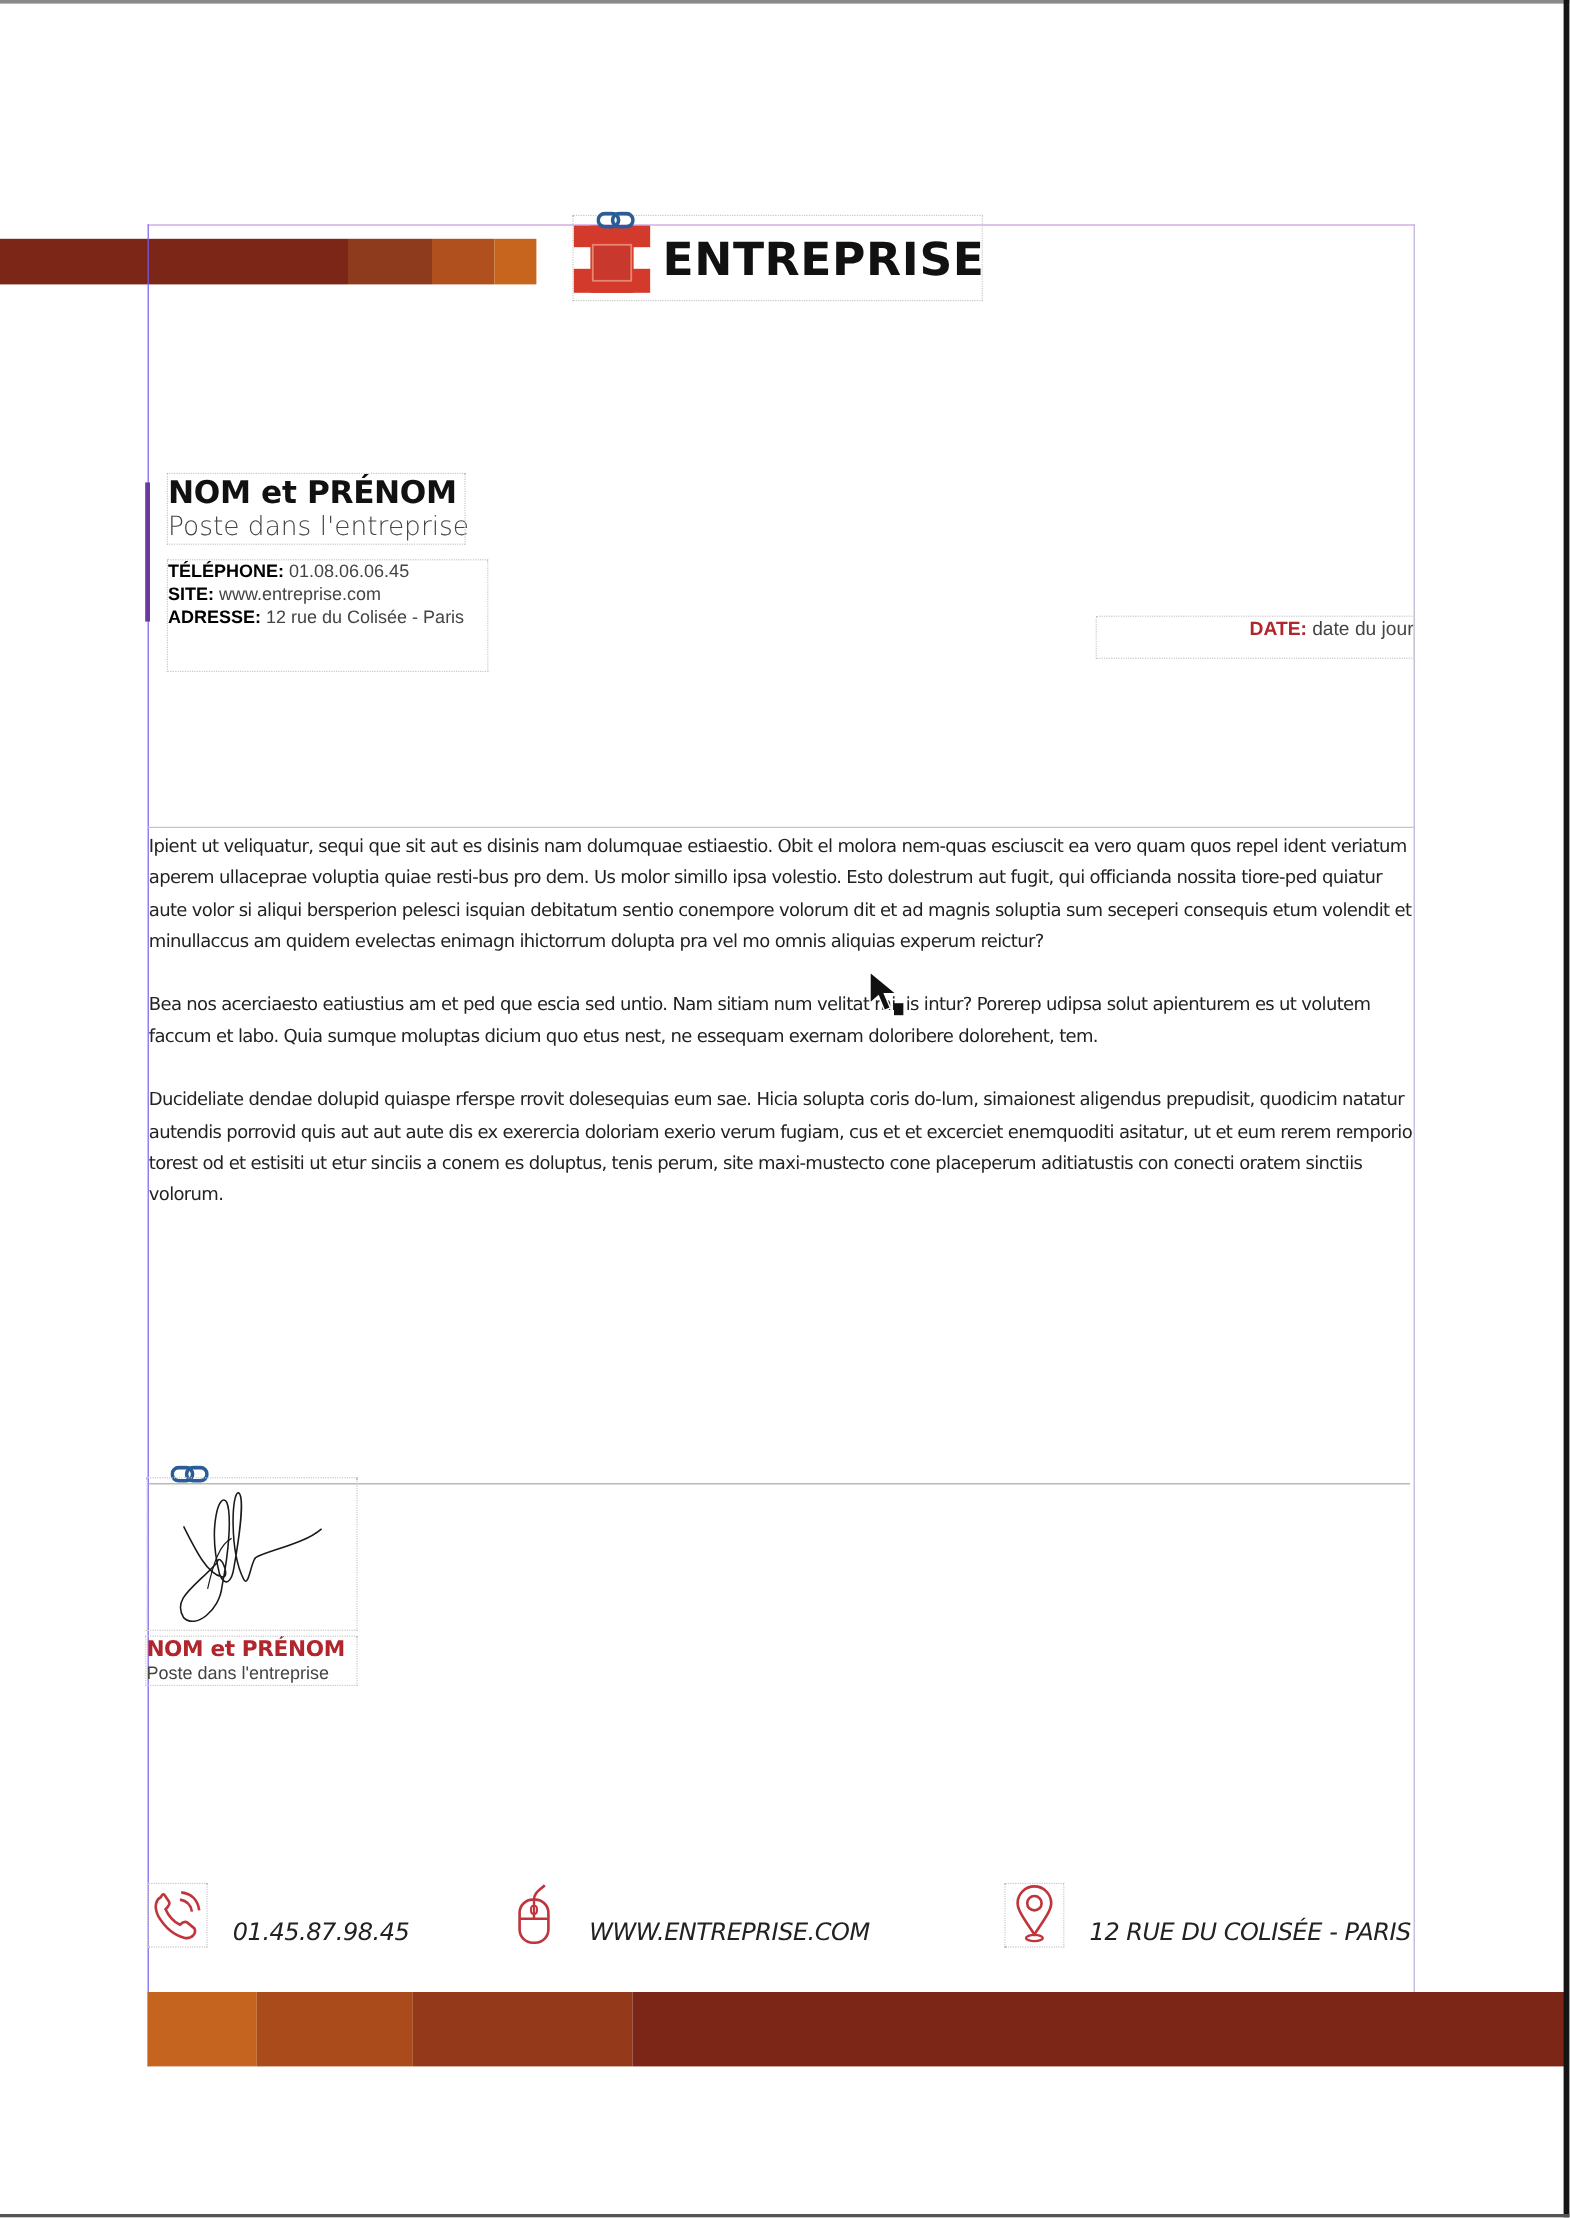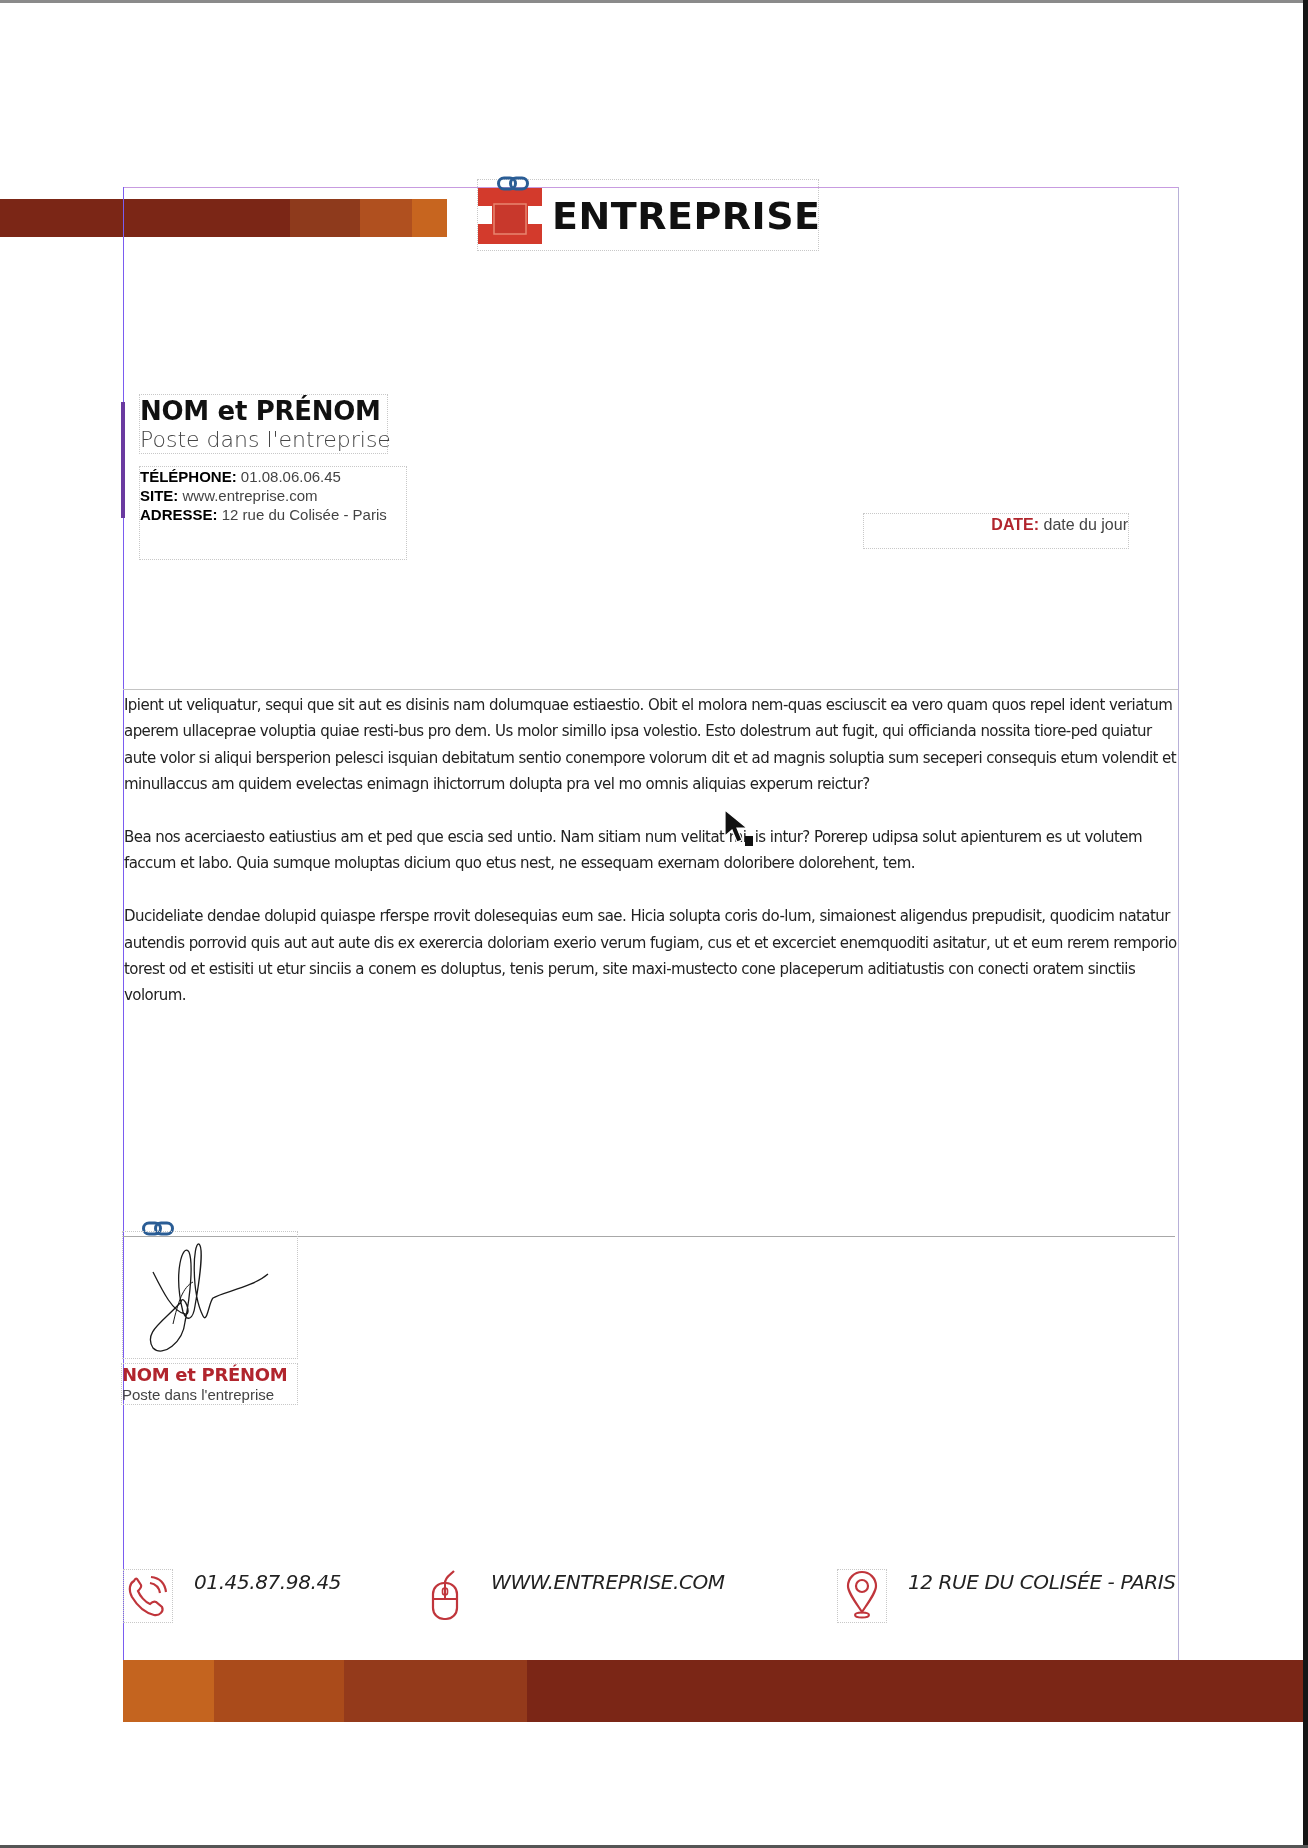--- a/index.html
+++ b/index.html
@@ -28,35 +28,35 @@
 
   .sender { position:absolute; left:140px; top:395px; width:247px; }
   .sender-name { font-size:26px; font-weight:bold; color:#111; font-family:"DejaVu Sans", sans-serif; line-height:32px; white-space:nowrap; letter-spacing:-0.3px;}
   .sender-role { font-size:22px; color:#444; line-height:26px; white-space:nowrap; font-family:"DejaVu Sans", sans-serif; font-weight:300;}
   .sender-bar { position:absolute; left:121px; top:402px; width:4px; height:116px; background:#6a3aa0; }
 
   .contact { position:absolute; left:140px; top:467px; width:266px; height:92px; font-size:15px; line-height:19px; color:#444; }
   .contact .lbl { color:#000000; font-weight:bold; }
   .contact div { white-space:nowrap; }
 
-  .date-box { position:absolute; left:864px; top:514px; width:264px; height:33px; font-size:16px; color:#444; text-align:right; line-height:20px; padding-top:1px; overflow:hidden; white-space:nowrap; }
+  .date-box { position:absolute; left:914px; top:514px; width:264px; height:33px; font-size:16px; color:#444; text-align:right; line-height:20px; padding-top:1px; overflow:hidden; white-space:nowrap; }
   .date-box .lbl { color:#b1252d; font-weight:bold; }
 
   .rule1 { position:absolute; left:123px; top:689px; width:1055px; height:1px; background:#c4c4c4; }
   .body-text { position:absolute; left:124px; top:692px; width:1054px; font-size:15px; line-height:26.4px; color:#222; font-family:"DejaVu Sans", sans-serif; letter-spacing:-0.55px; }
   .body-text p { margin:0 0 26.4px 0; text-align:left; }
 
   .rule2 { position:absolute; left:123px; top:1236px; width:1052px; height:1px; background:#a8a8a8; }
   .link-icon-sig { position:absolute; left:142px; top:1221px; }
   .signature { position:absolute; left:123px; top:1232px; width:174px; height:126px; }
   .sig-name { position:absolute; left:122px; top:1364px; width:175px; }
   .sig-name .n { font-size:18px; font-weight:bold; color:#b1252d; font-family:"DejaVu Sans", sans-serif; line-height:22px; white-space:nowrap; letter-spacing:-0.3px;}
   .sig-name .r { font-size:15px; color:#444; line-height:18px; white-space:nowrap; }
 
-  .footer-item { position:absolute; top:1570px; height:52px; display:flex; align-items:flex-start; }
+  .footer-item { position:absolute; top:1570px; height:52px; display:flex; align-items:flex-end; }
   .footer-item .ic { width:48px; height:52px; display:flex; align-items:center; justify-content:center; }
   .footer-item .tx { font-size:20px; font-style:italic; color:#222; margin-left:22px; white-space:nowrap; font-family:"DejaVu Sans", sans-serif; letter-spacing:-0.4px; }
 
   .cursor { position:absolute; left:723px; top:808px; }
 </style>
 </head>
 <body>
 
 <div class="top-edge"></div>
 

